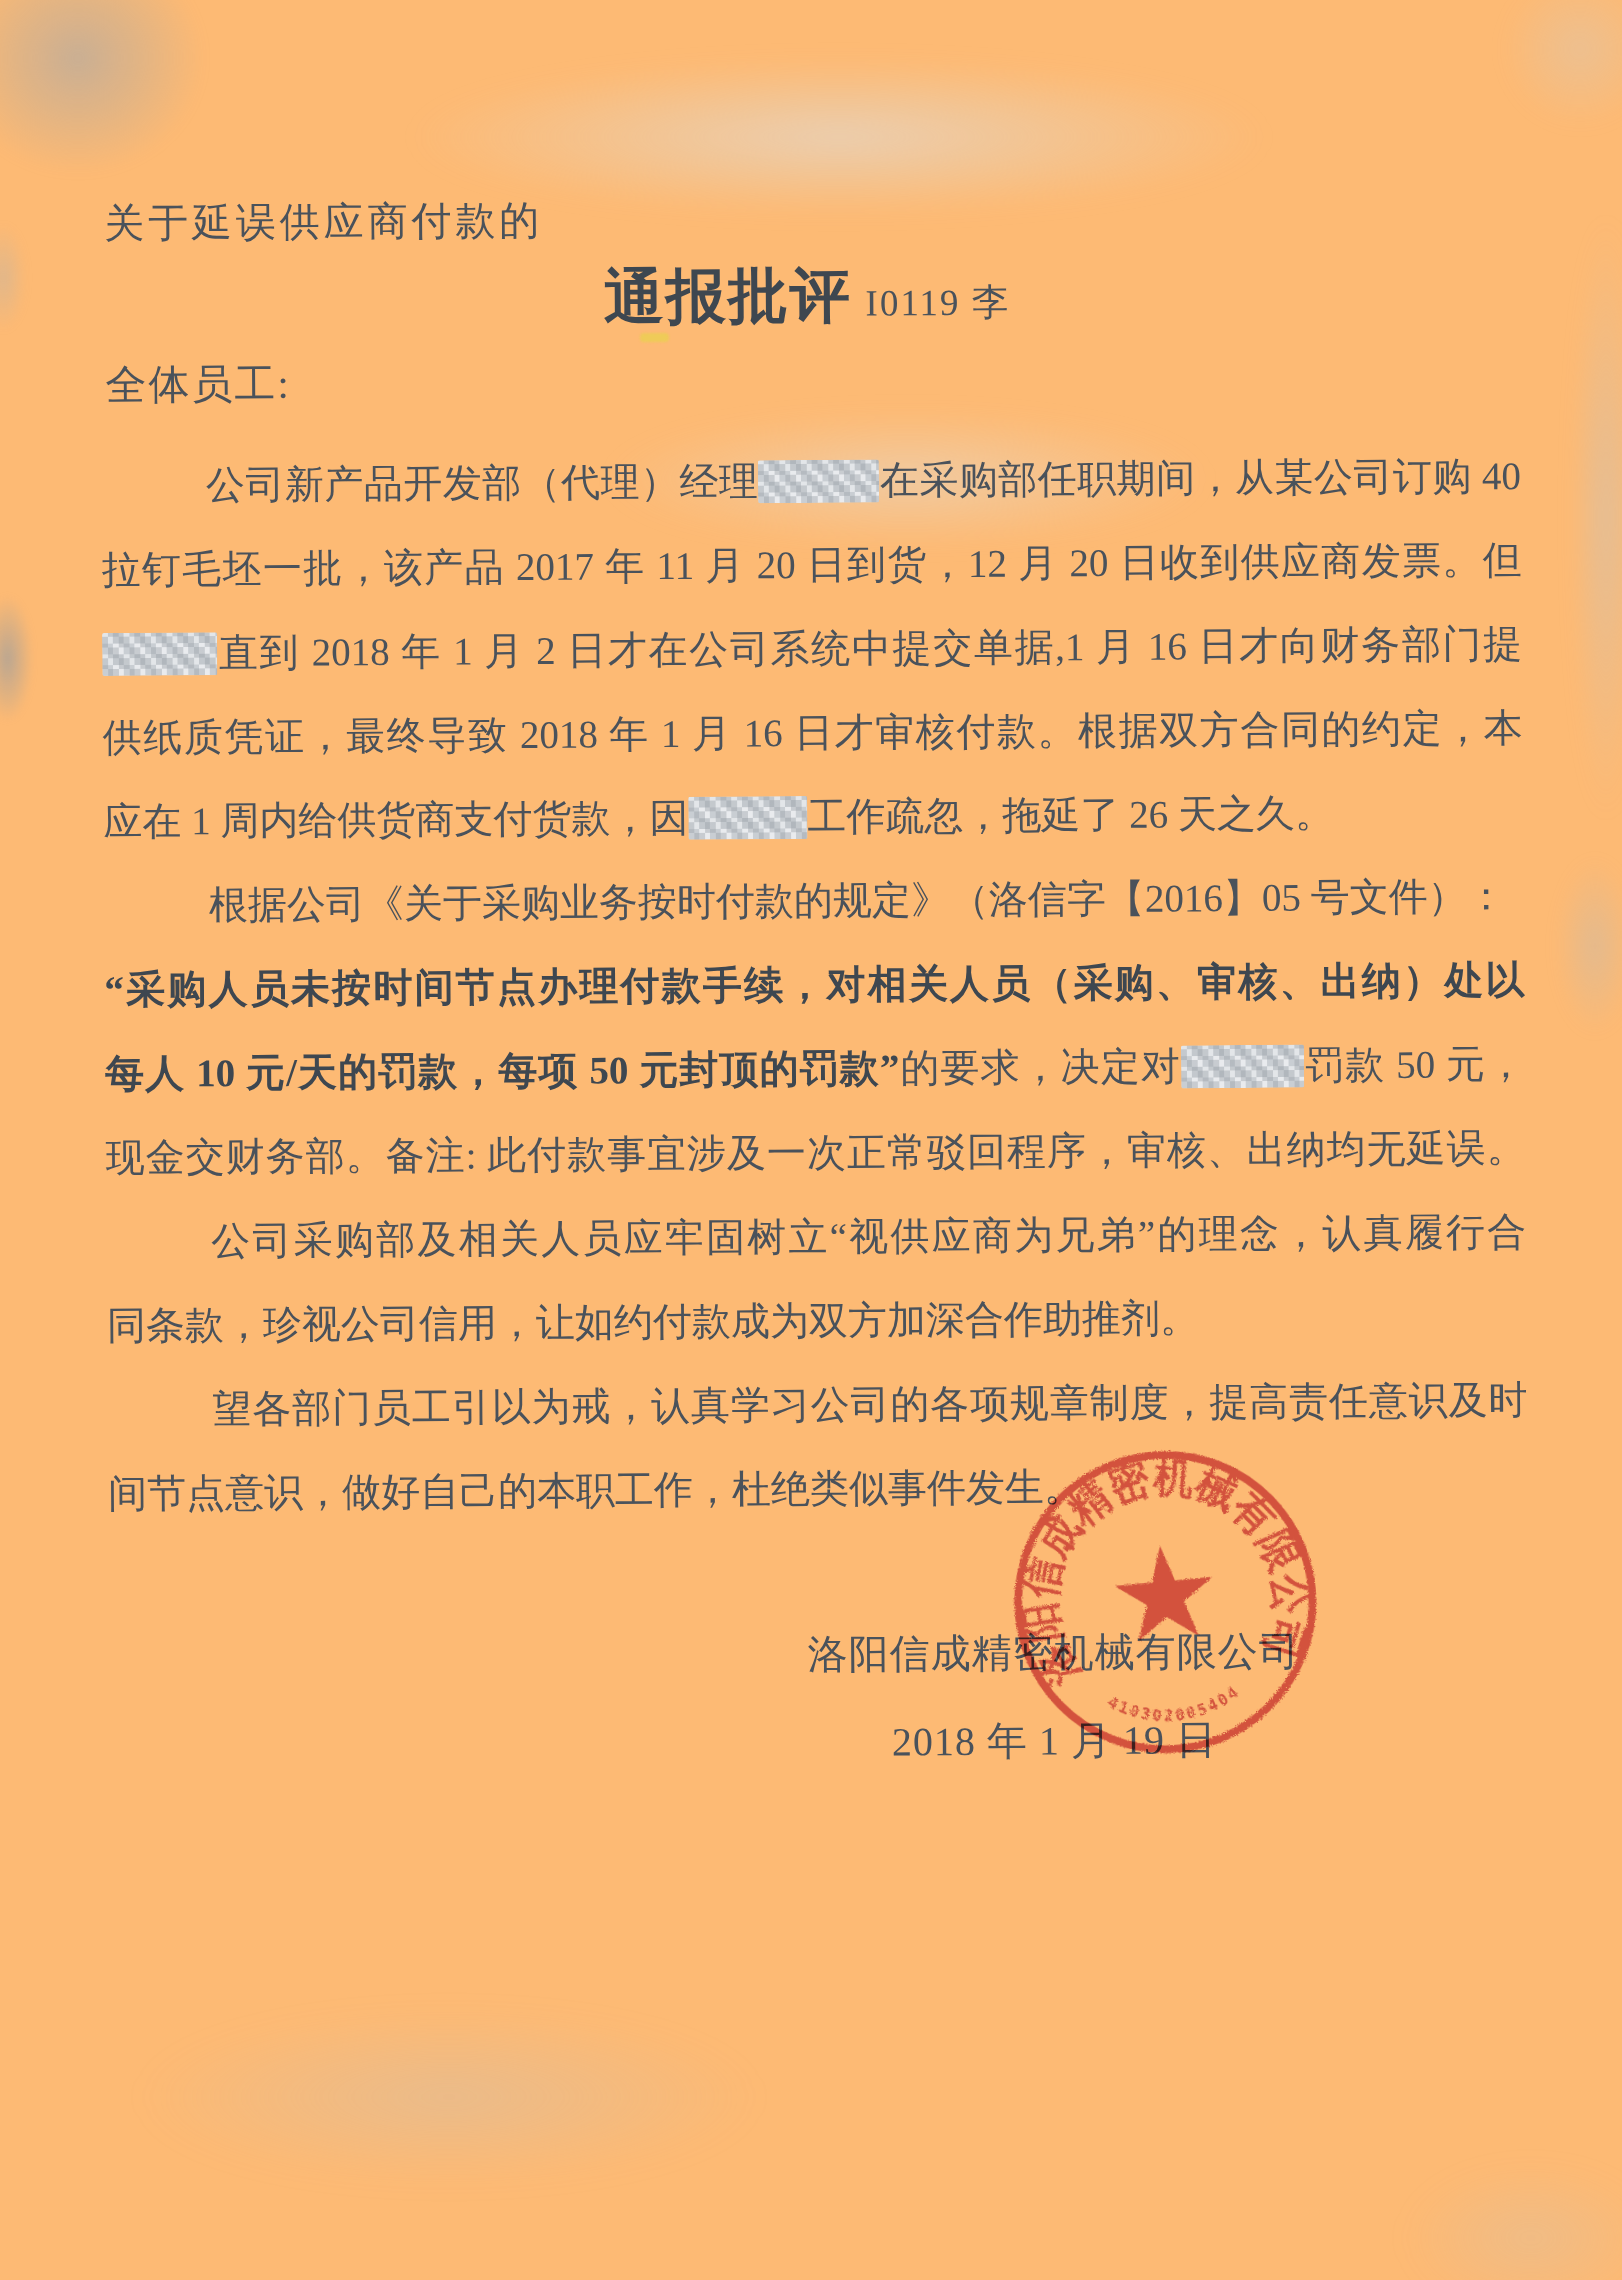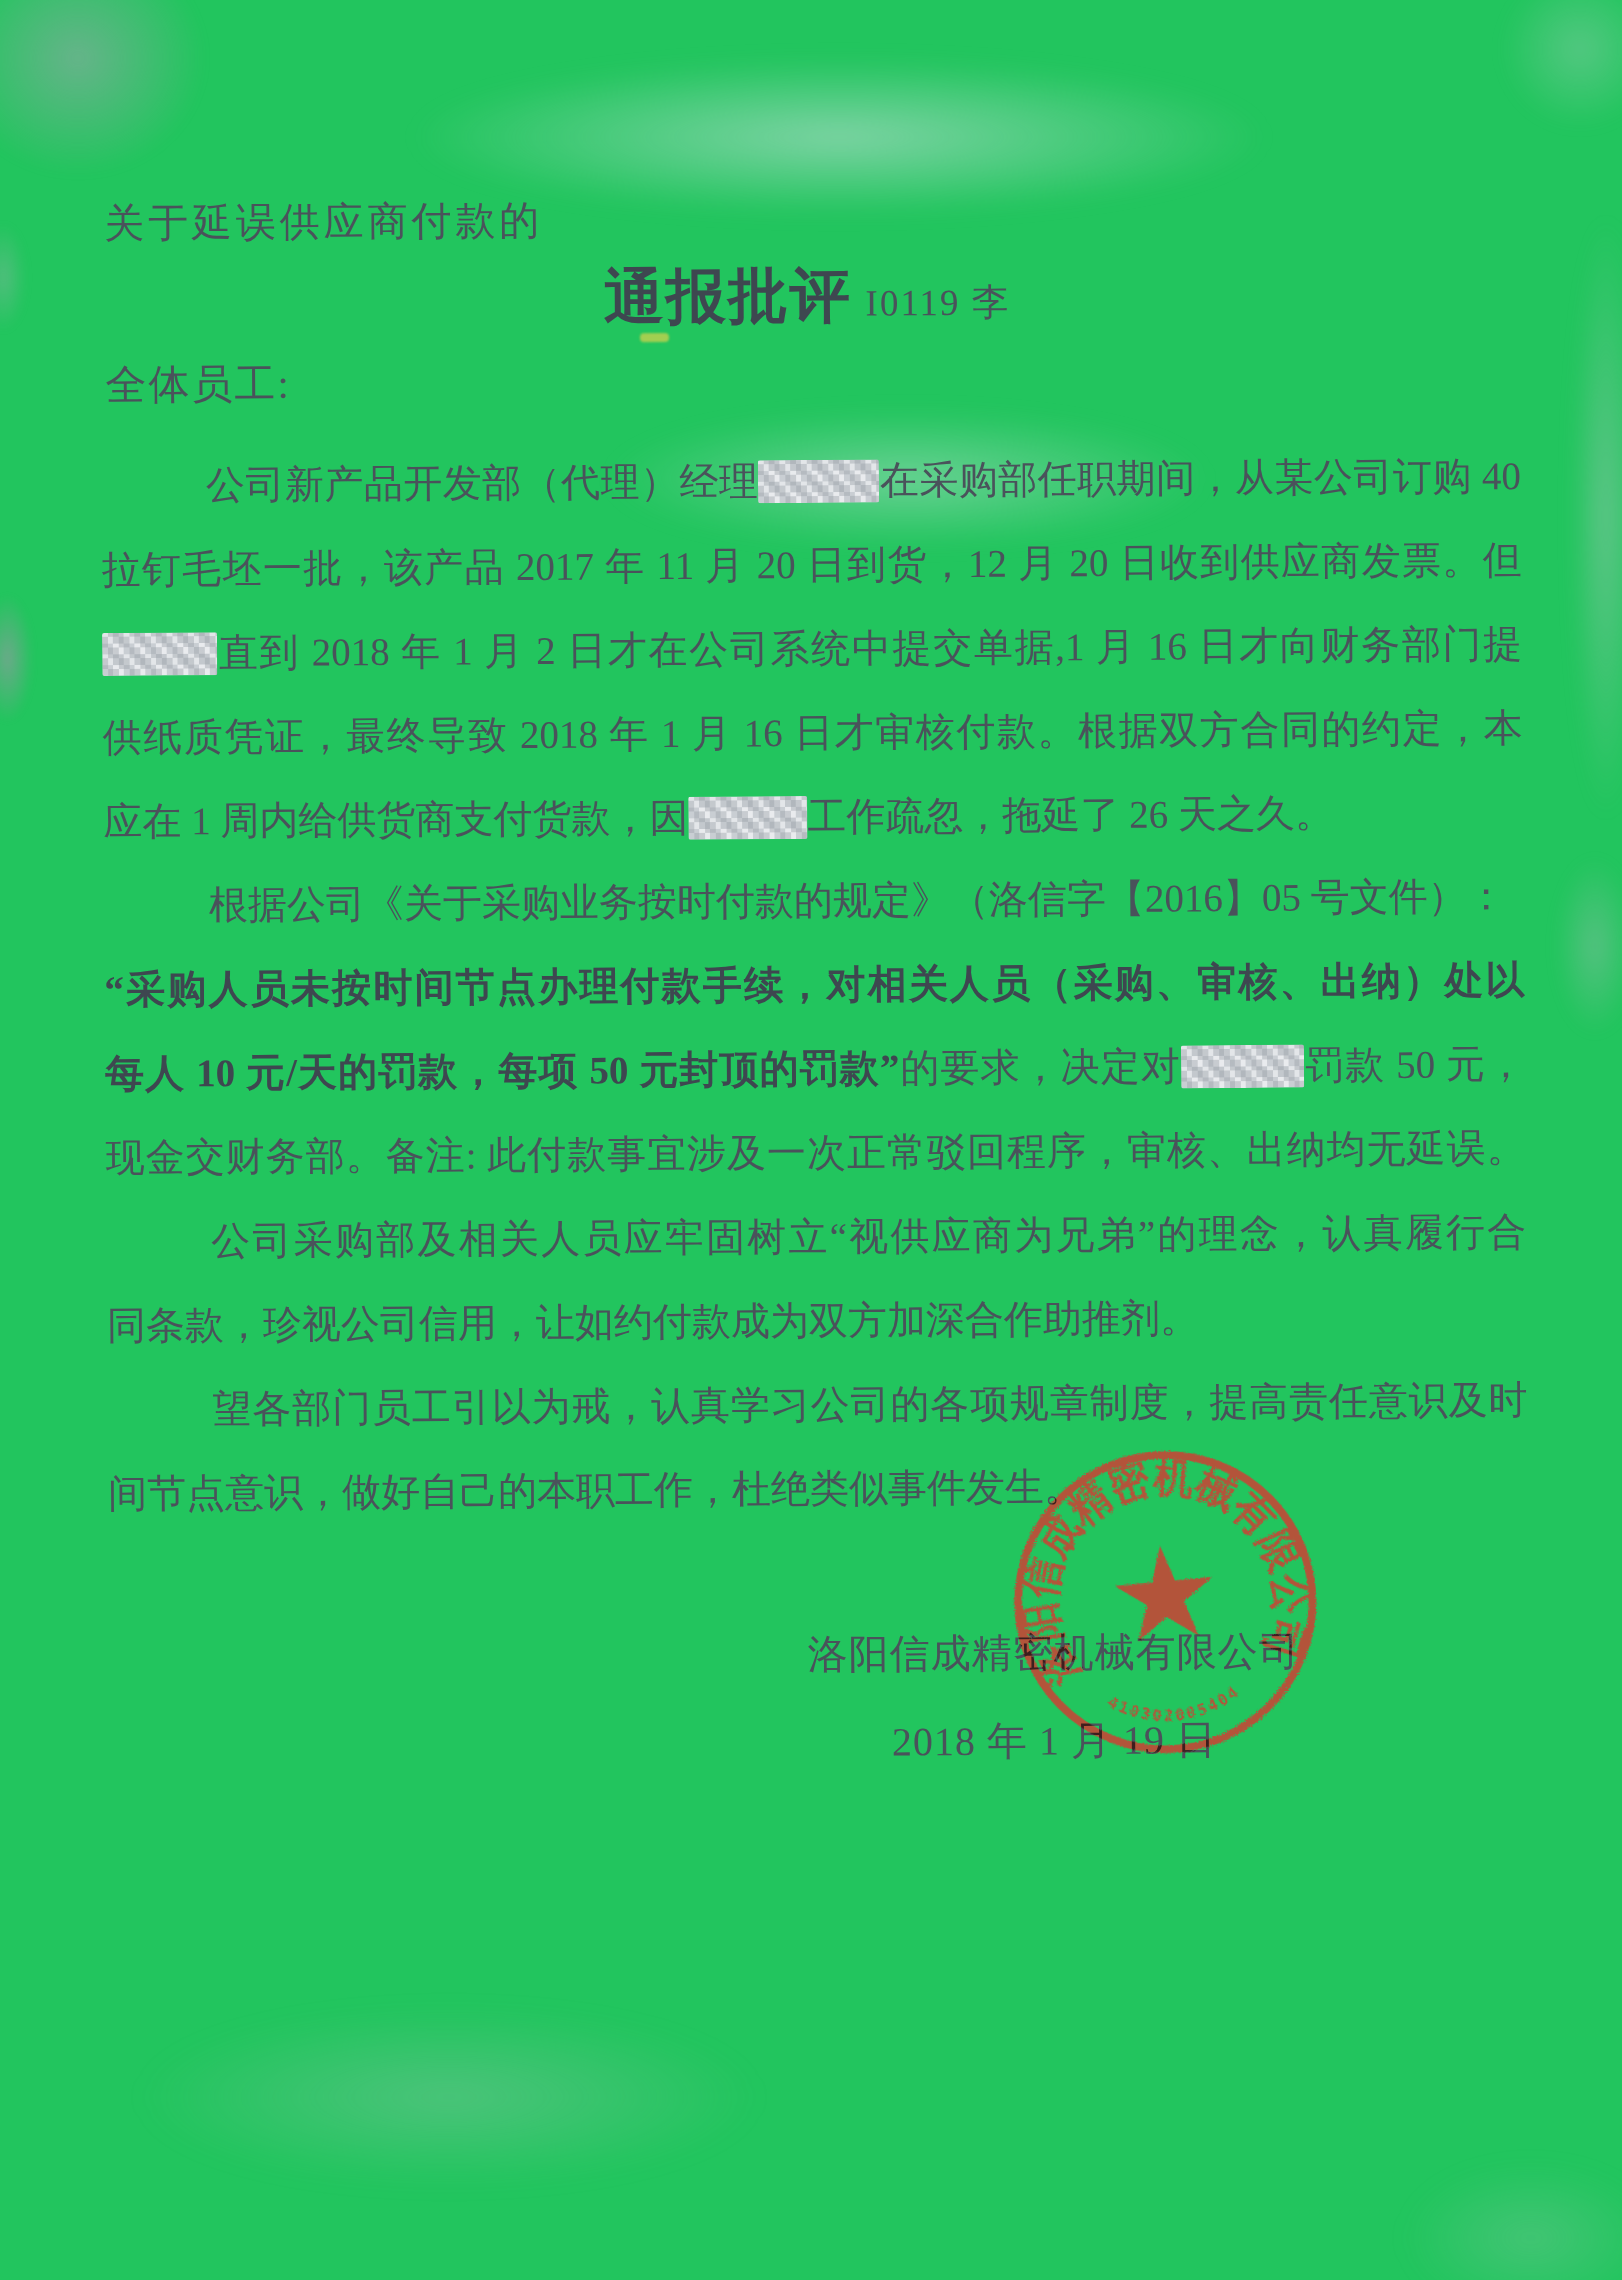--- a/index.html
+++ b/index.html
@@ -1,19 +1,19 @@
 <!DOCTYPE html>
 <html style="--ink: #4a525b; --ink-dark: #3e4750; --seal: #cc4336;"><head>
 <meta charset="utf-8">
 <style>
   html,body{margin:0;padding:0;background:#ffffff;}
   .sheet{
     position:relative;
     width:1623px;height:2280px;
-    background:#22c55e;
+    background:#fdba74;
     overflow:hidden;
     font-family:"Liberation Serif","DejaVu Serif",serif;
   }
   .content{
     position:absolute;left:0;top:0;width:1623px;height:2280px;
     transform:rotate(-0.4deg);
     transform-origin:50% 40%;
     color:var(--ink,#4a525b);
   }
   .header-line{

